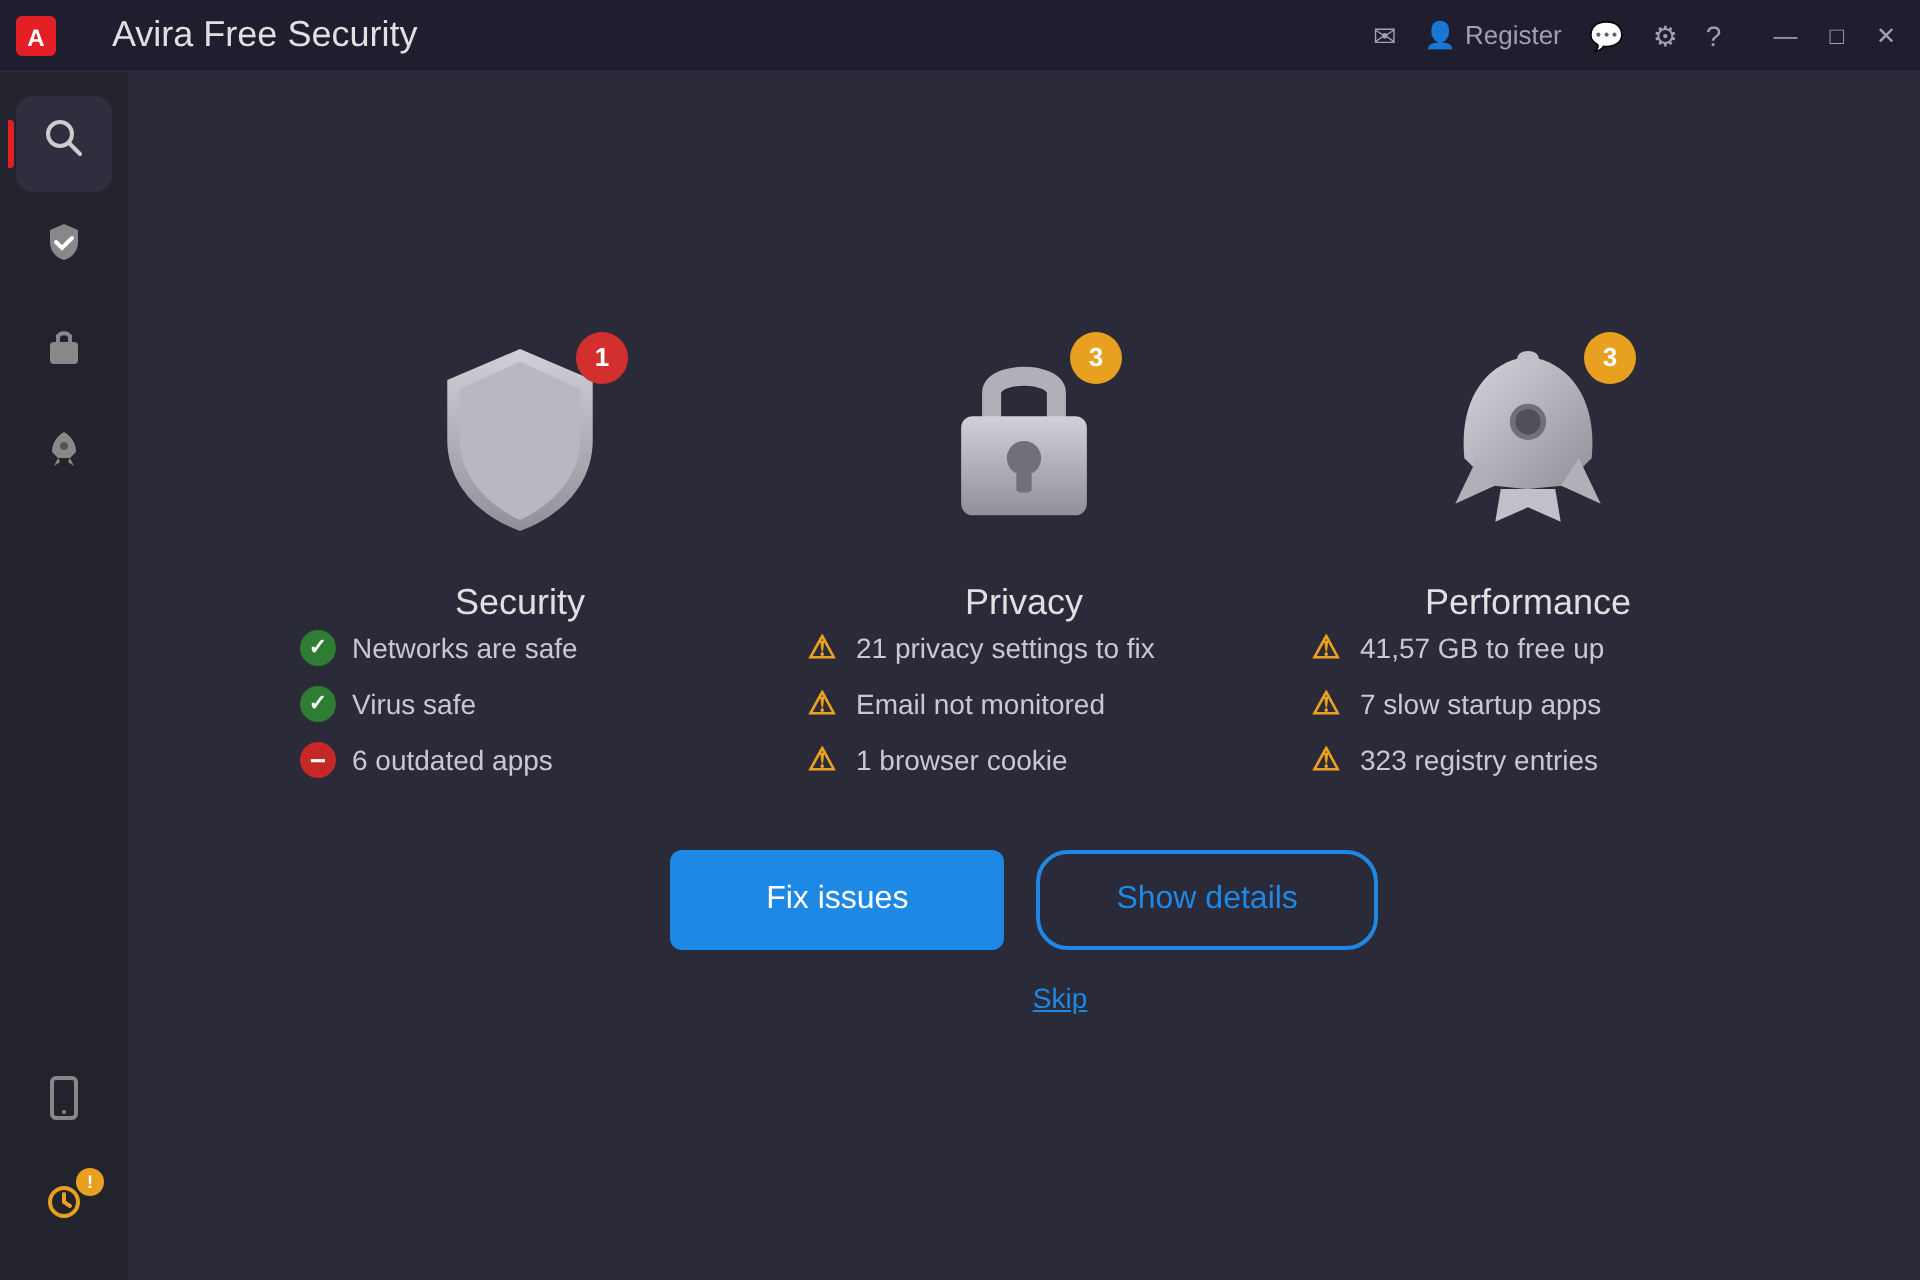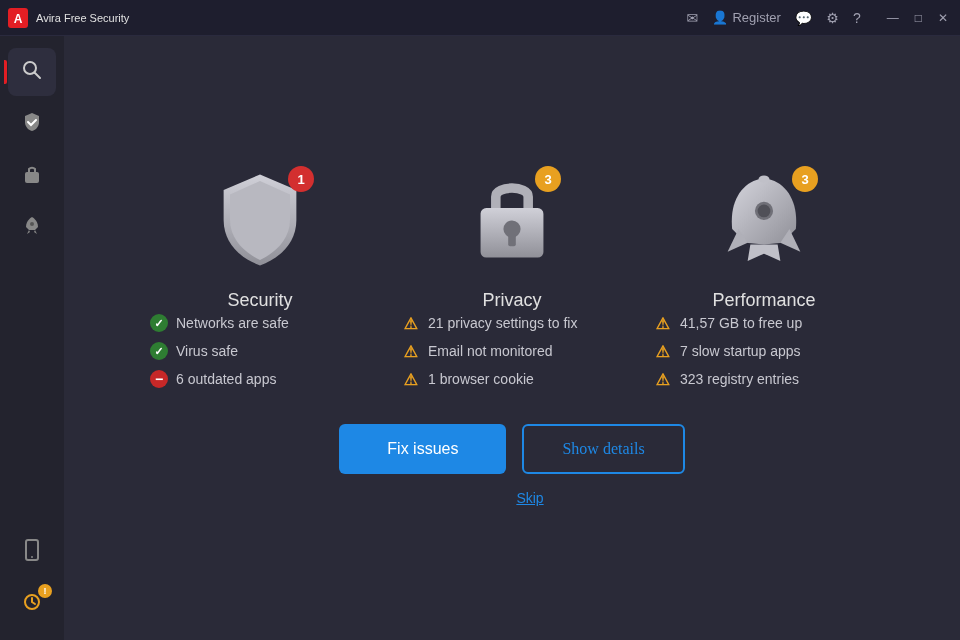--- a/index.html
+++ b/index.html
@@ -23,22 +23,23 @@
       flex-shrink: 0;
       border-bottom: 1px solid #2a2a3e;
     }
     .title-bar-logo {
       width: 20px;
       height: 20px;
       margin-right: 8px;
     }
     .title-bar-title {
       color: #e0e0e0;
-      font-size: 11px;
+      font-size: 18px;
       flex: 1;
+      margin-left: 20px;
     }
     .title-bar-controls {
       display: flex;
       align-items: center;
       gap: 14px;
     }
     .title-bar-icon {
       color: #a0a0b0;
       font-size: 14px;
       cursor: pointer;
@@ -238,25 +239,25 @@
       cursor: pointer;
       font-family: inherit;
       font-weight: 500;
       transition: background 0.15s;
     }
 
     .btn-details {
       background: transparent;
       color: #1e88e5;
       border: 2px solid #1e88e5;
-      border-radius: 6px;
+      border-radius: 16px;
       padding: 14px 38px;
       font-size: 16px;
       cursor: pointer;
-      font-family: Liberation Serif, serif;
+      font-family: Liberation Sans, sans-serif;
       font-weight: 500;
       transition: background 0.15s;
     }
 
     .skip-link {
       color: #1e88e5;
       font-size: 14px;
       text-decoration: underline;
       cursor: pointer;
       background: none;

